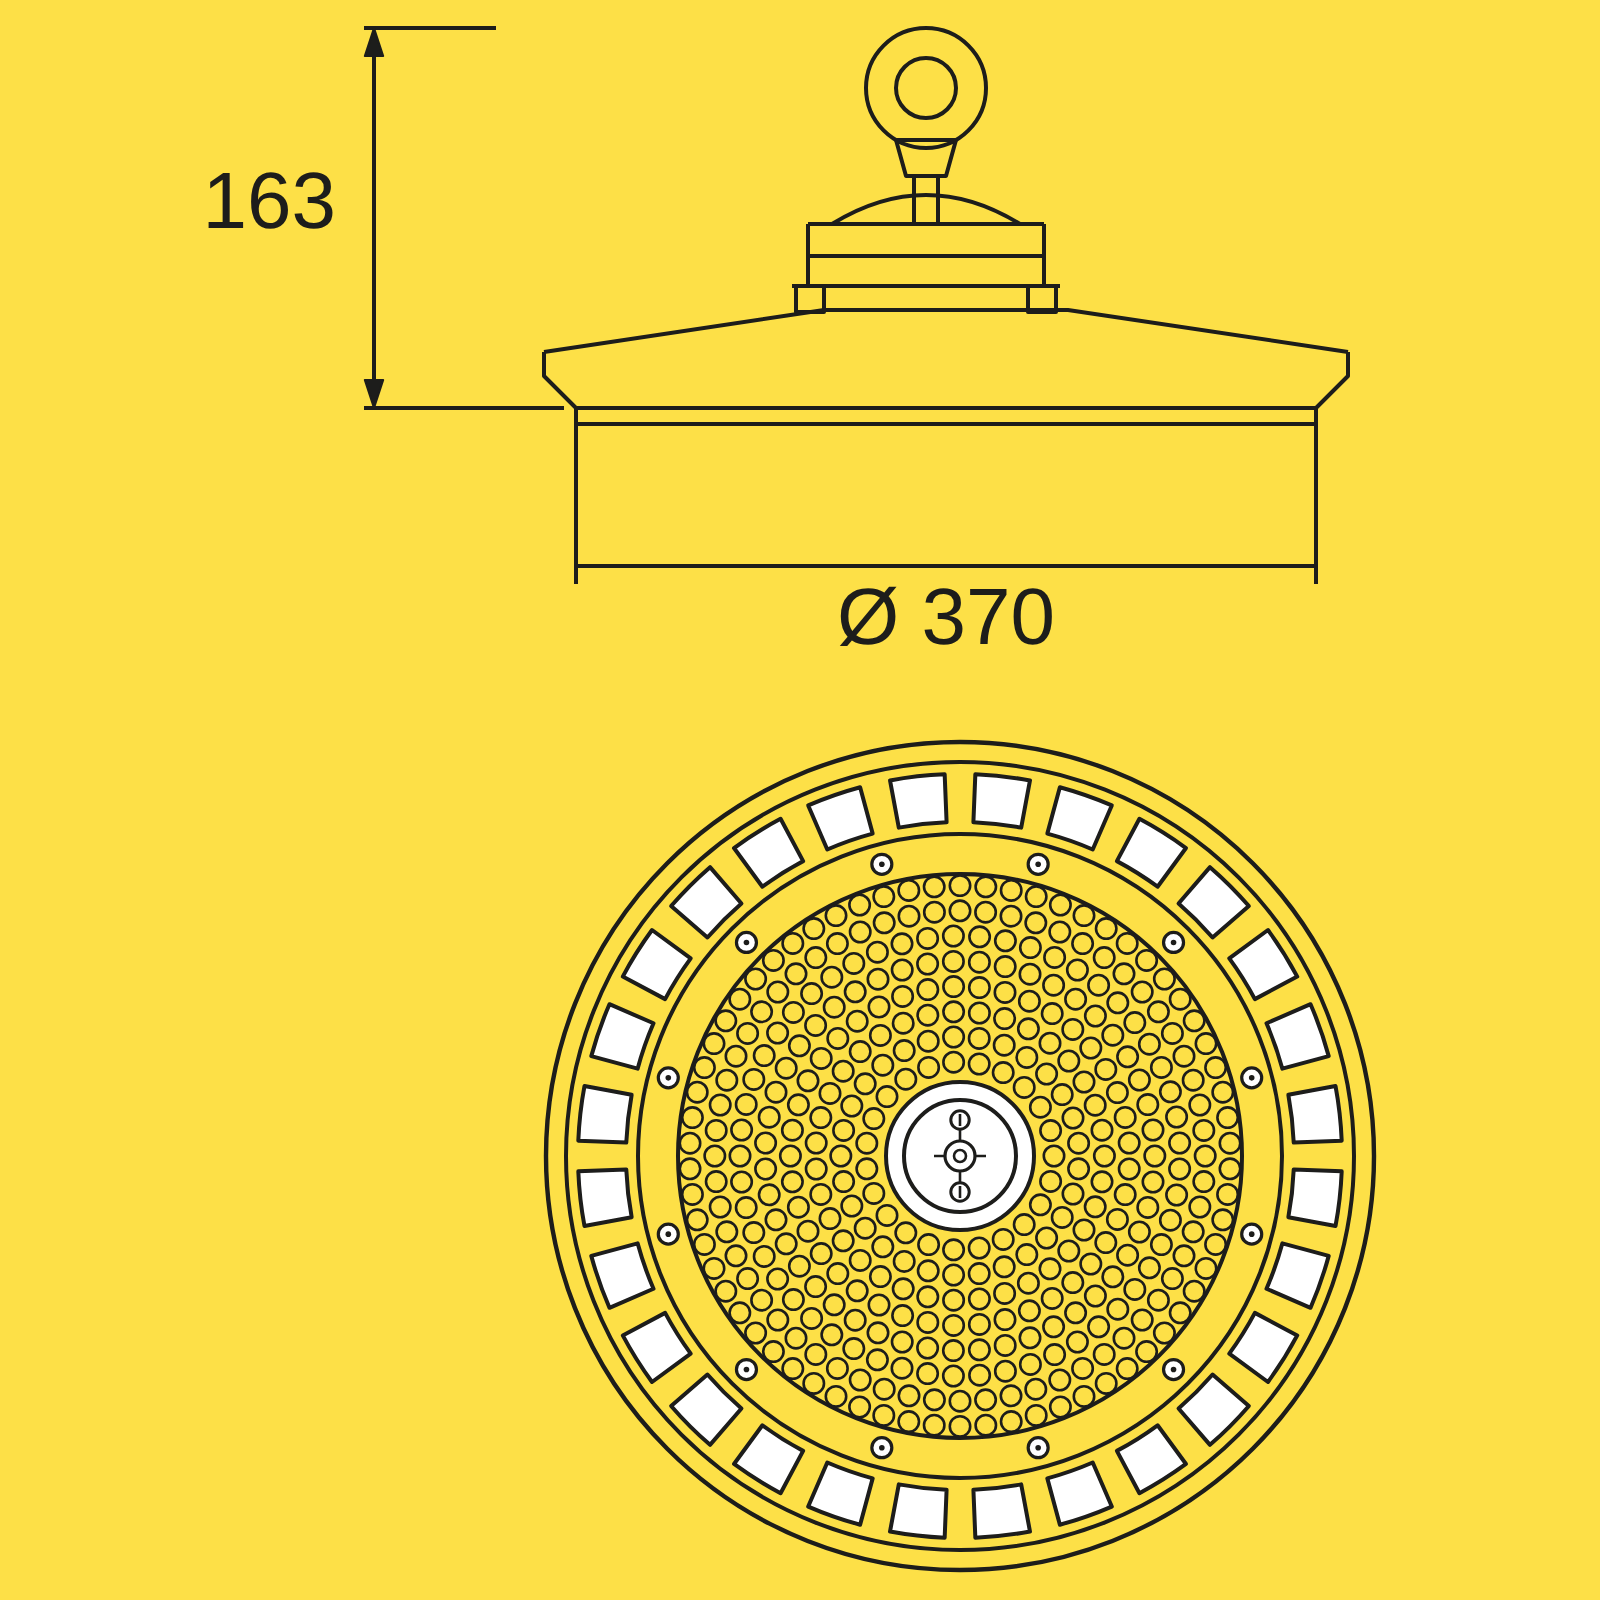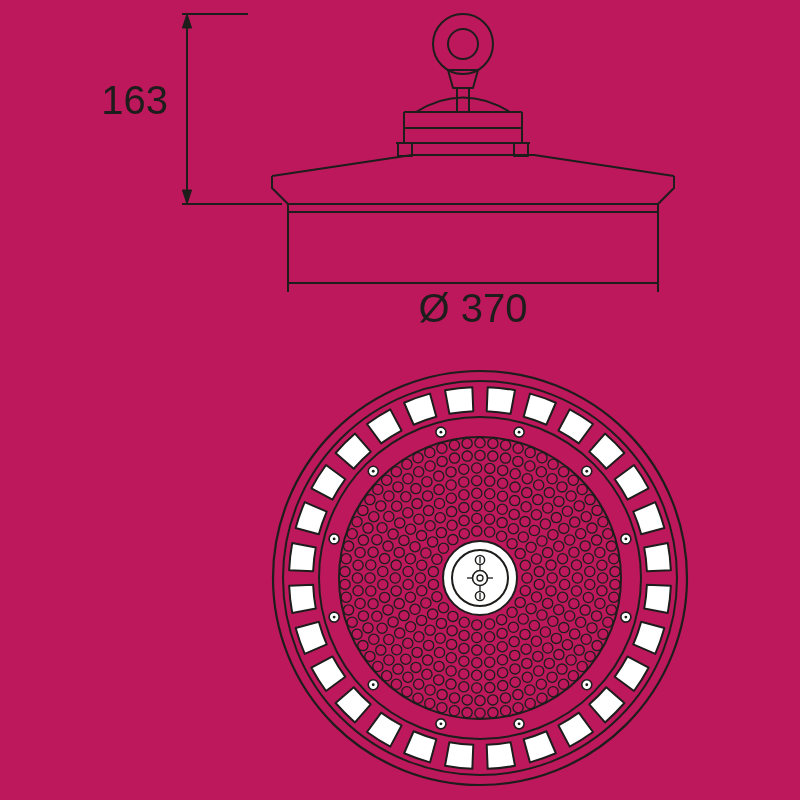--- a/index.html
+++ b/index.html
@@ -1,18 +1,18 @@
 <!DOCTYPE html>
 <html><head>
 <meta charset="utf-8">
 <style>
   html,body{margin:0;padding:0;background:#ffffff;}
   .canvas{
     width:800px;height:800px;position:relative;overflow:hidden;
-    background:#be185d;
+    background:#fde047;
     font-family:"Liberation Sans","DejaVu Sans",sans-serif;
   }
   svg{display:block;}
   text{font-family:"Liberation Sans","DejaVu Sans",sans-serif;}
 </style>
 </head>
 <body>
 
 <div class="canvas">
   <svg id="drawing" width="800" height="800" viewBox="0 0 800 800">

